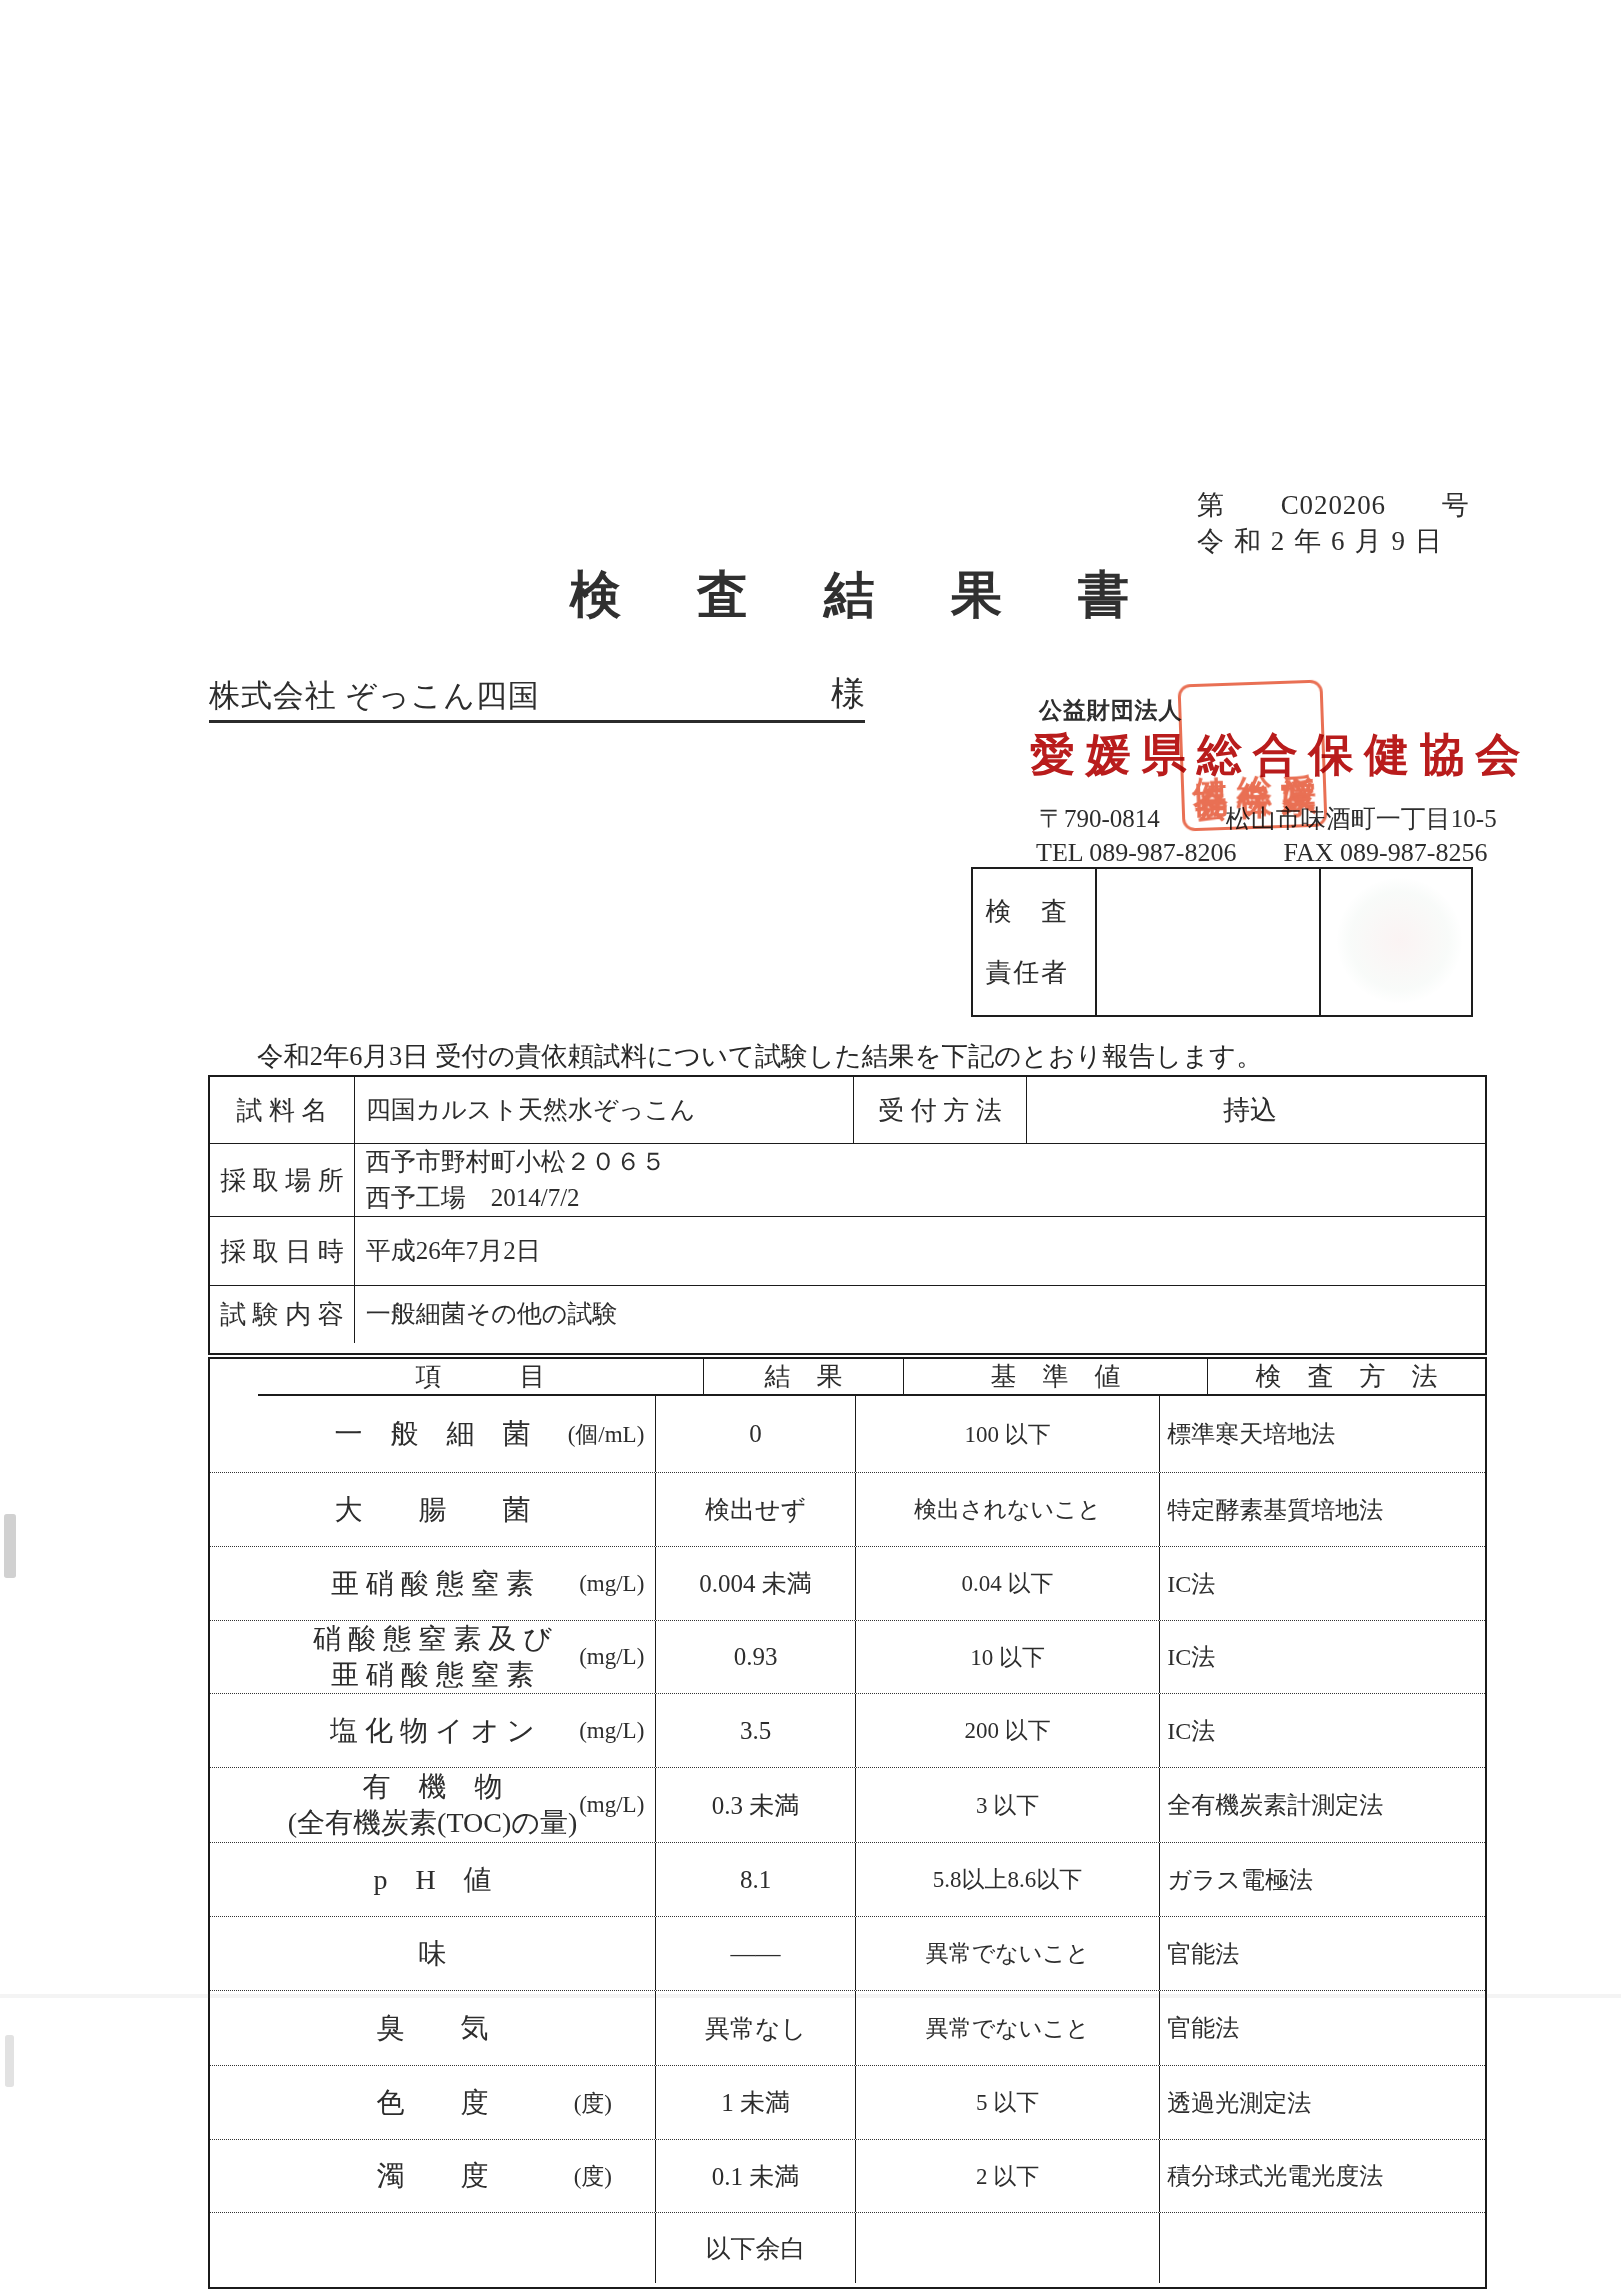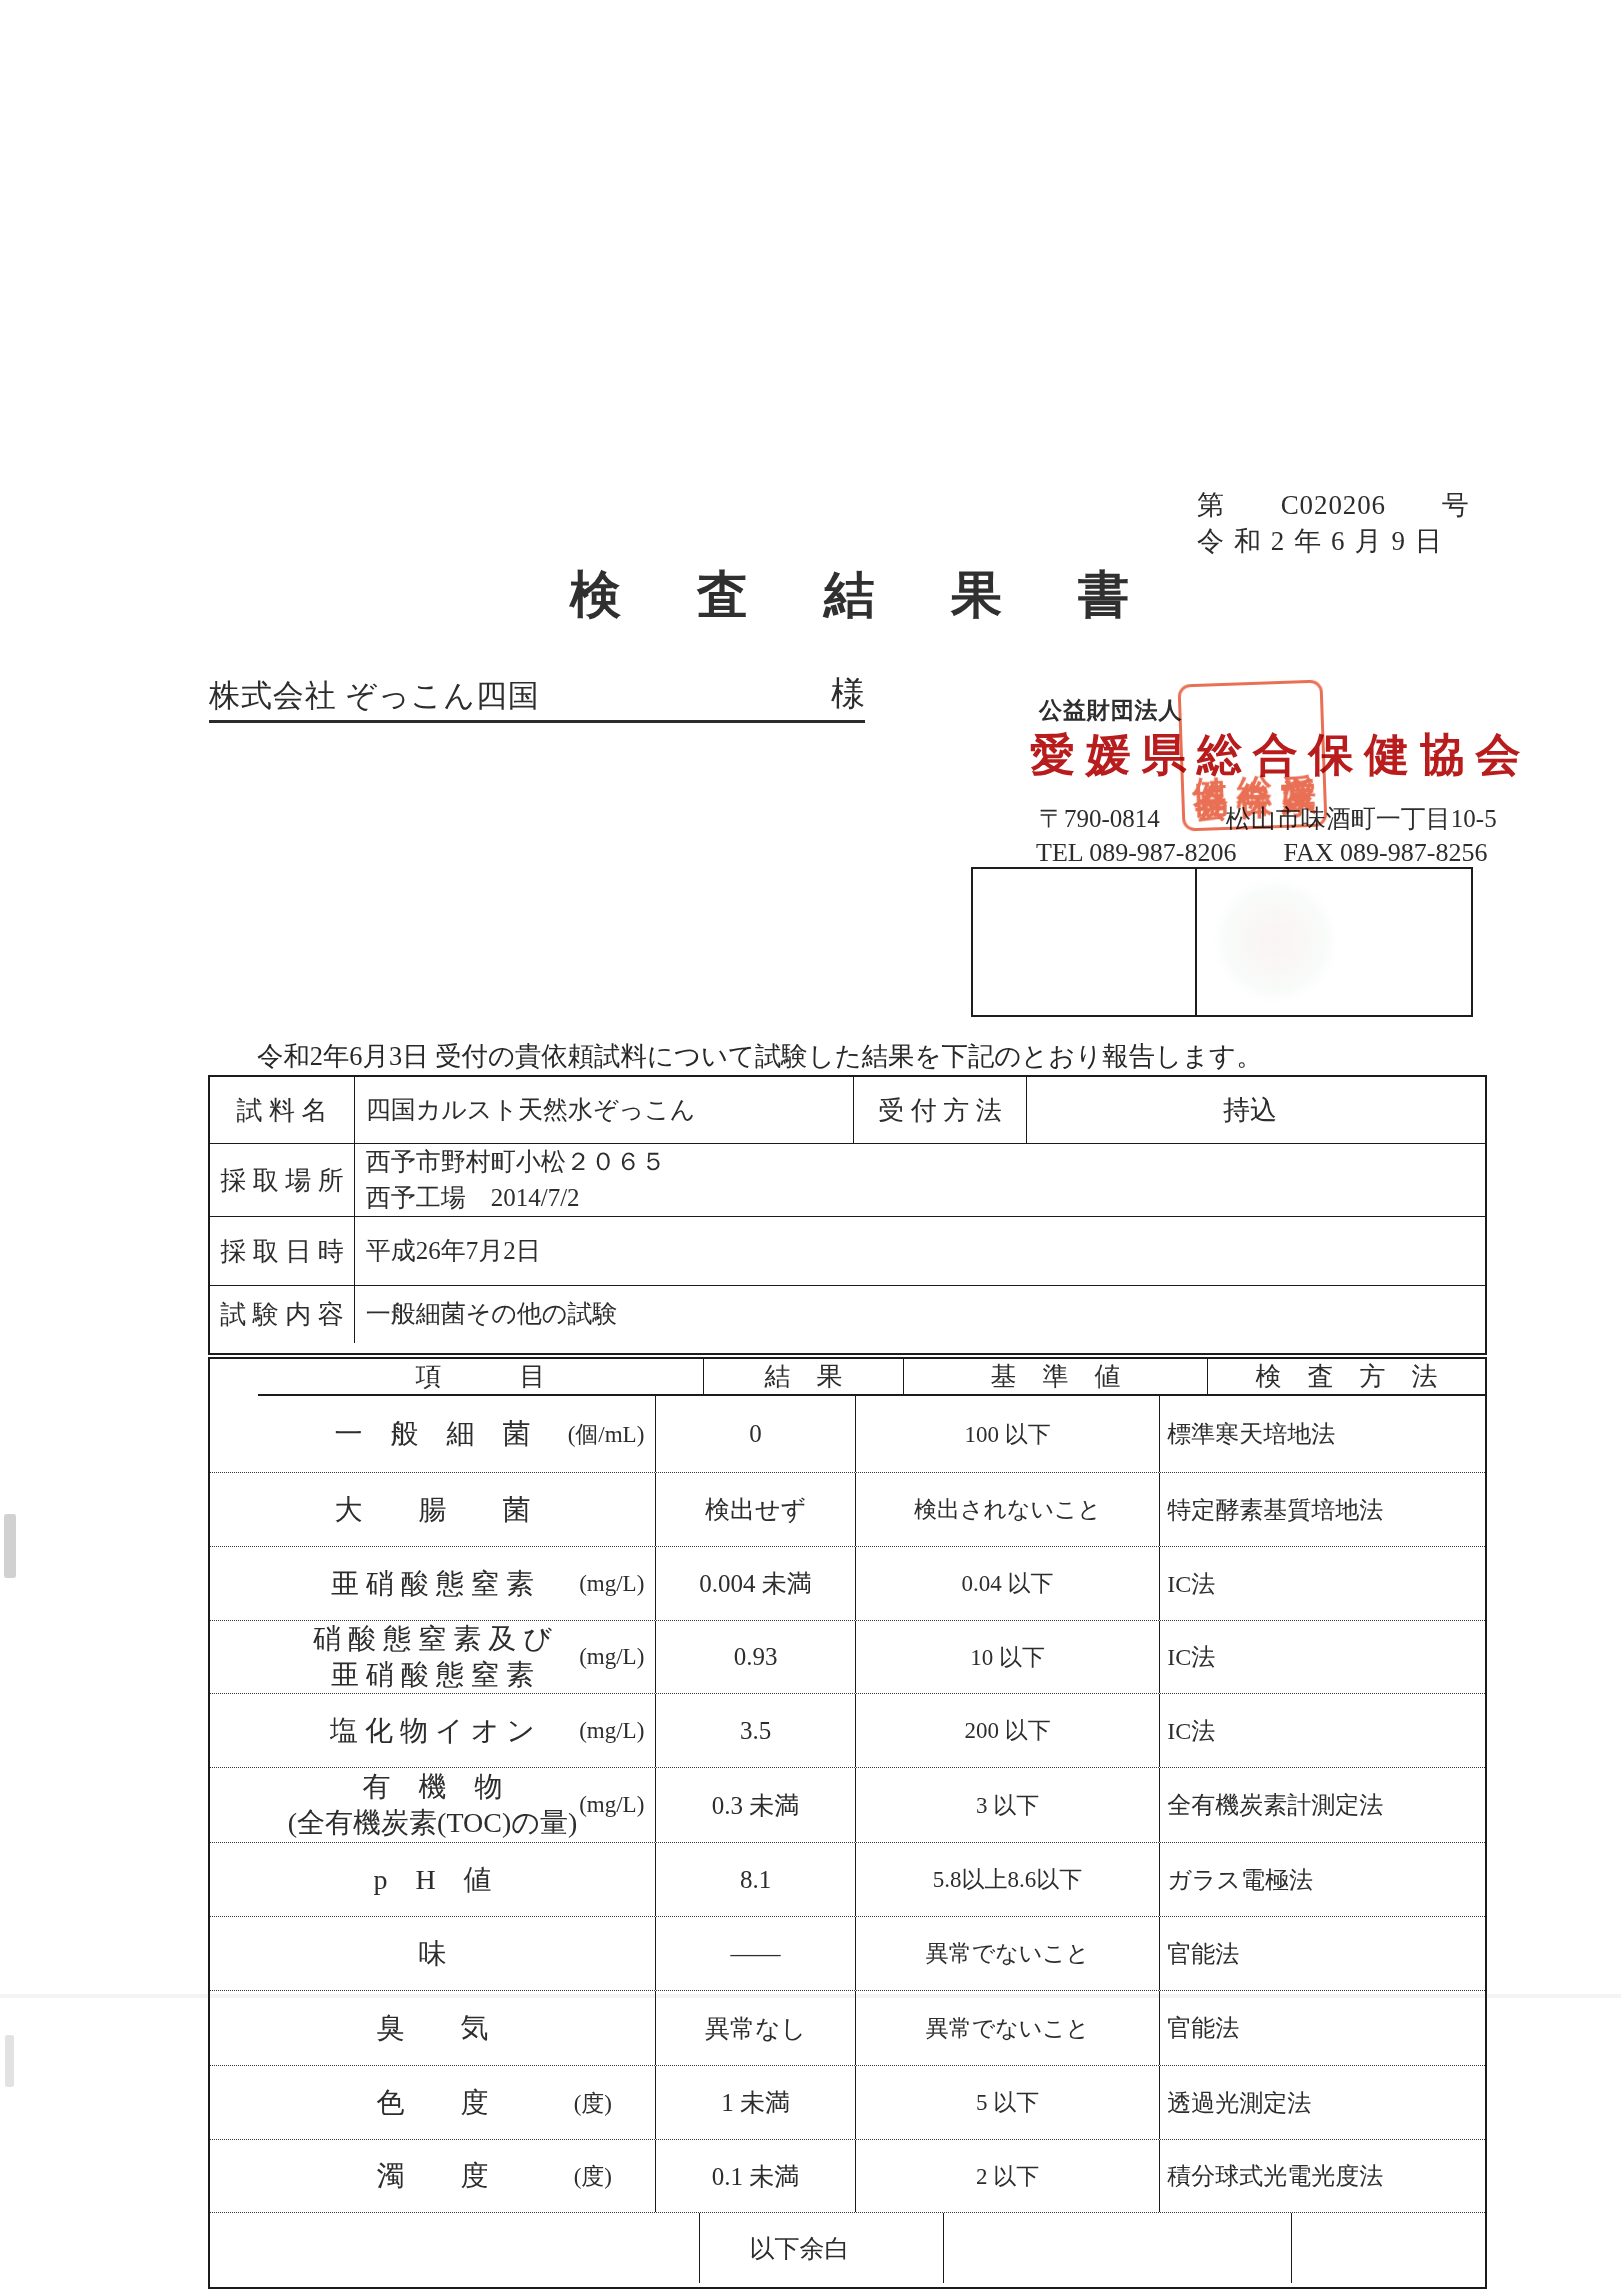--- a/index.html
+++ b/index.html
@@ -126,20 +126,24 @@
   <span>TEL 089-987-8206</span><span class="fax">FAX 089-987-8256</span>
 </div>
 
 <div class="abs seal" id="seal" style="border-color: rgb(228, 80, 46); color: rgb(228, 80, 46);">
     <div class="seal-col">愛媛県</div>
     <div class="seal-col">総合保</div>
     <div class="seal-col">健協会</div>
   </div>
 
 <div class="abs inspector-box">
+  <div class="cell inspector-label">
+    <div>検　査</div>
+    <div>責任者</div>
+  </div>
   <div class="cell inspector-mid"></div>
   <div class="cell inspector-seal-cell">
     <div class="faint-stamp"></div>
   </div>
 </div>
 
 <div class="abs report-line">令和2年6月3日 受付の貴依頼試料について試験した結果を下記のとおり報告します。</div>
 
 <div class="abs info-table" id="info-table">
     <div class="i-row" style="height: 66px;">
@@ -291,21 +295,21 @@
         <div class="rc item">
           <div class="item-name">
             <div>濁　　度</div>
           </div>
           <div class="item-unit" style="right: 43px;">(度)</div>
         </div>
         <div class="rc result">0.1 未満</div>
         <div class="rc standard">2 以下</div>
         <div class="rc method">積分球式光電光度法</div>
       </div>
-      <div class="r-row" style="height: 71px; gap: 44px;">
+      <div class="r-row" style="height: 71px;">
         <div class="rc item">
           <div class="item-name"></div>
         </div>
         <div class="rc result">以下余白</div>
         <div class="rc standard"></div>
         <div class="rc method"></div>
       </div>
     </div>
 </div>
 

